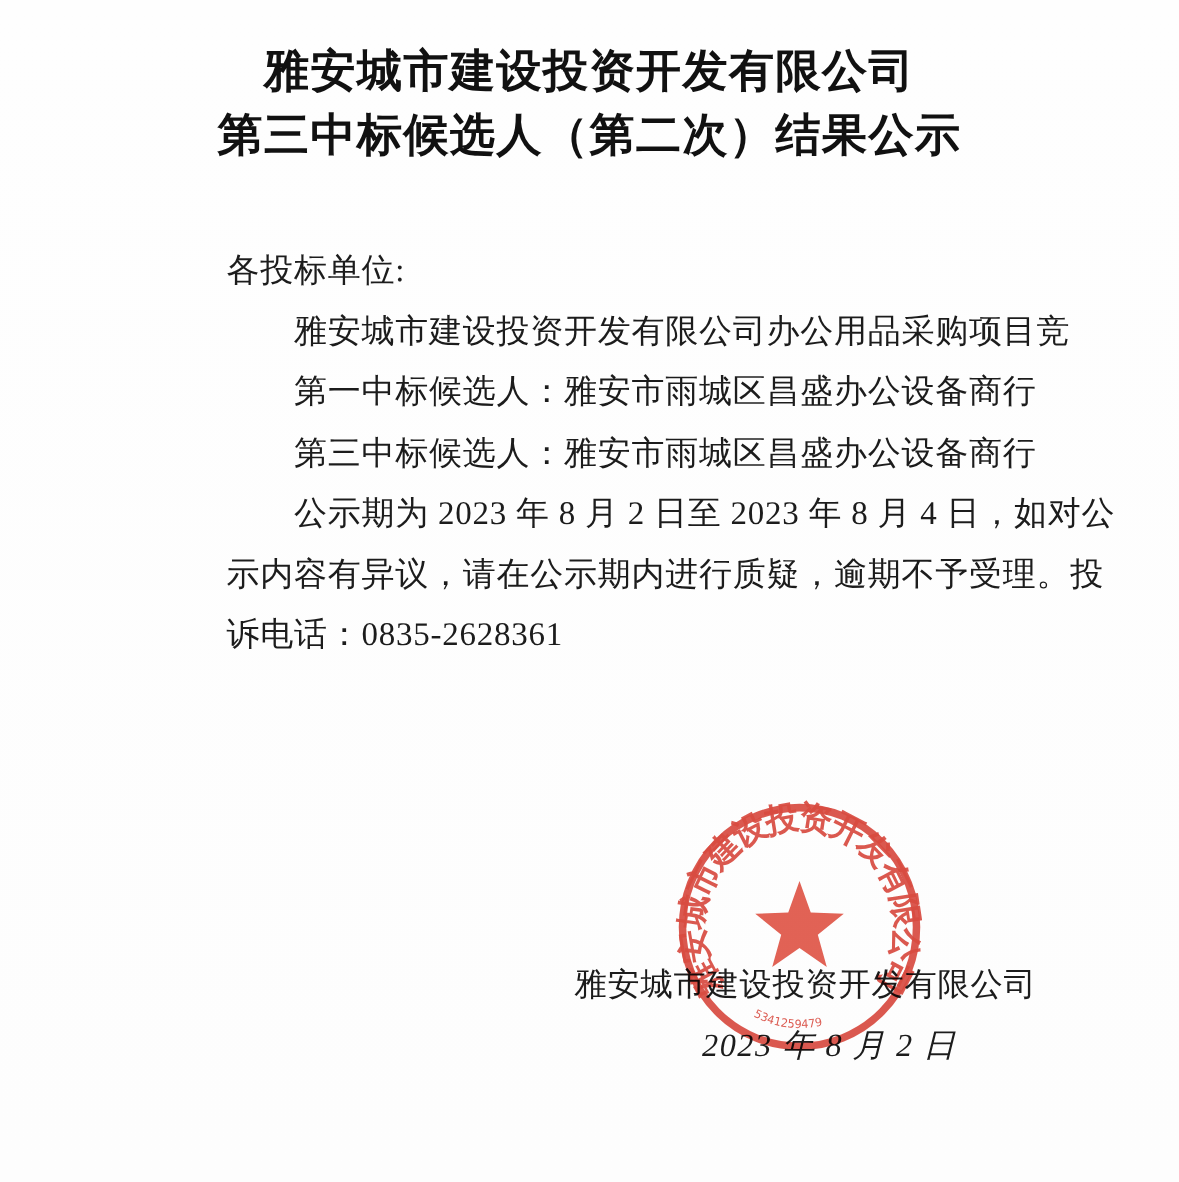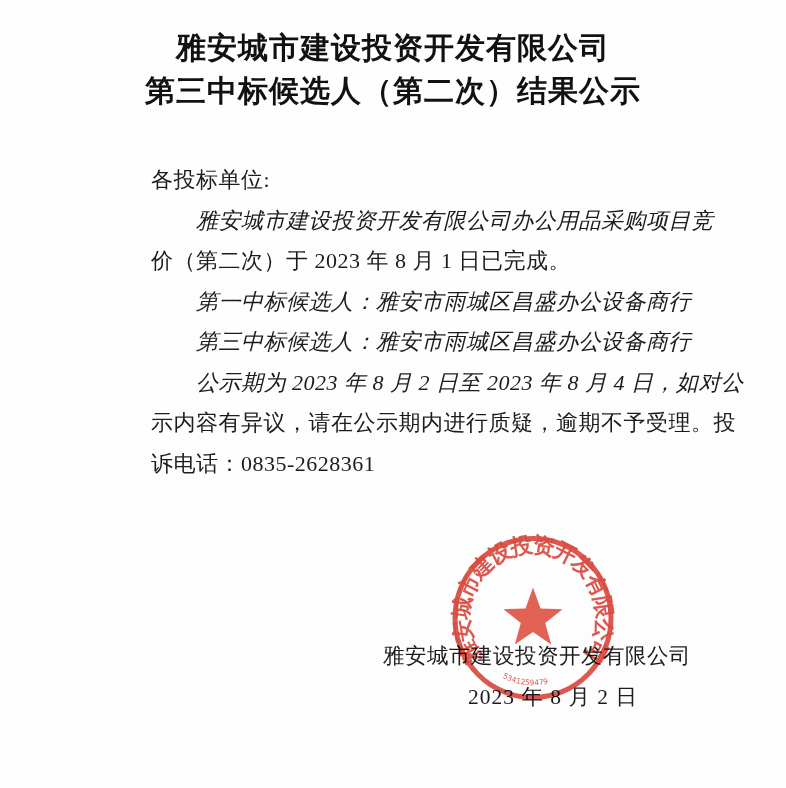--- a/index.html
+++ b/index.html
@@ -28,36 +28,37 @@
   .body-text{
     position:absolute;
     top:160px;left:123px;right:100px;
     font-size:22px;
     line-height:40.5px;
     color:#1c1c1c;
     letter-spacing:0.5px;
     margin-left:28px;
   }
   .line{white-space:nowrap;}
-  .indent{padding-left:45px;font-style:italic;}
+  .indent{padding-left:45px;}
   .signature{
     position:absolute;
     top:641px;left:383px;
     font-size:21.5px;
     color:#1c1c1c;
     letter-spacing:0.5px;
     white-space:nowrap;
   }
   .signature-date{
     position:absolute;
     top:682px;left:468px;
     font-size:21.5px;
     color:#1c1c1c;
     letter-spacing:1px;
     white-space:nowrap;
+    font-style:italic;
   }
   .seal{
     position:absolute;
     left:433px;top:516px;
     width:200px;height:204px;
     mix-blend-mode:multiply;
     opacity:0.9;
     pointer-events:none;
   }
 </style>
@@ -67,21 +68,20 @@
 <div class="page">
 
   <div class="doc-title">
     <div class="line">雅安城市建设投资开发有限公司</div>
     <div class="line">第三中标候选人（第二次）结果公示</div>
   </div>
 
   <div class="body-text">
     <div class="line">各投标单位:</div>
     <div class="line indent">雅安城市建设投资开发有限公司办公用品采购项目竞</div>
-    <div class="line">价（第二次）于 2023 年 8 月 1 日已完成。</div>
     <div class="line indent">第一中标候选人：雅安市雨城区昌盛办公设备商行</div>
     <div class="line indent">第三中标候选人：雅安市雨城区昌盛办公设备商行</div>
     <div class="line indent">公示期为 2023 年 8 月 2 日至 2023 年 8 月 4 日，如对公</div>
     <div class="line">示内容有异议，请在公示期内进行质疑，逾期不予受理。投</div>
     <div class="line">诉电话：0835-2628361</div>
   </div>
 
   <div class="signature">雅安城市建设投资开发有限公司</div>
   <div class="signature-date">2023 年 8 月 2 日</div>
 

